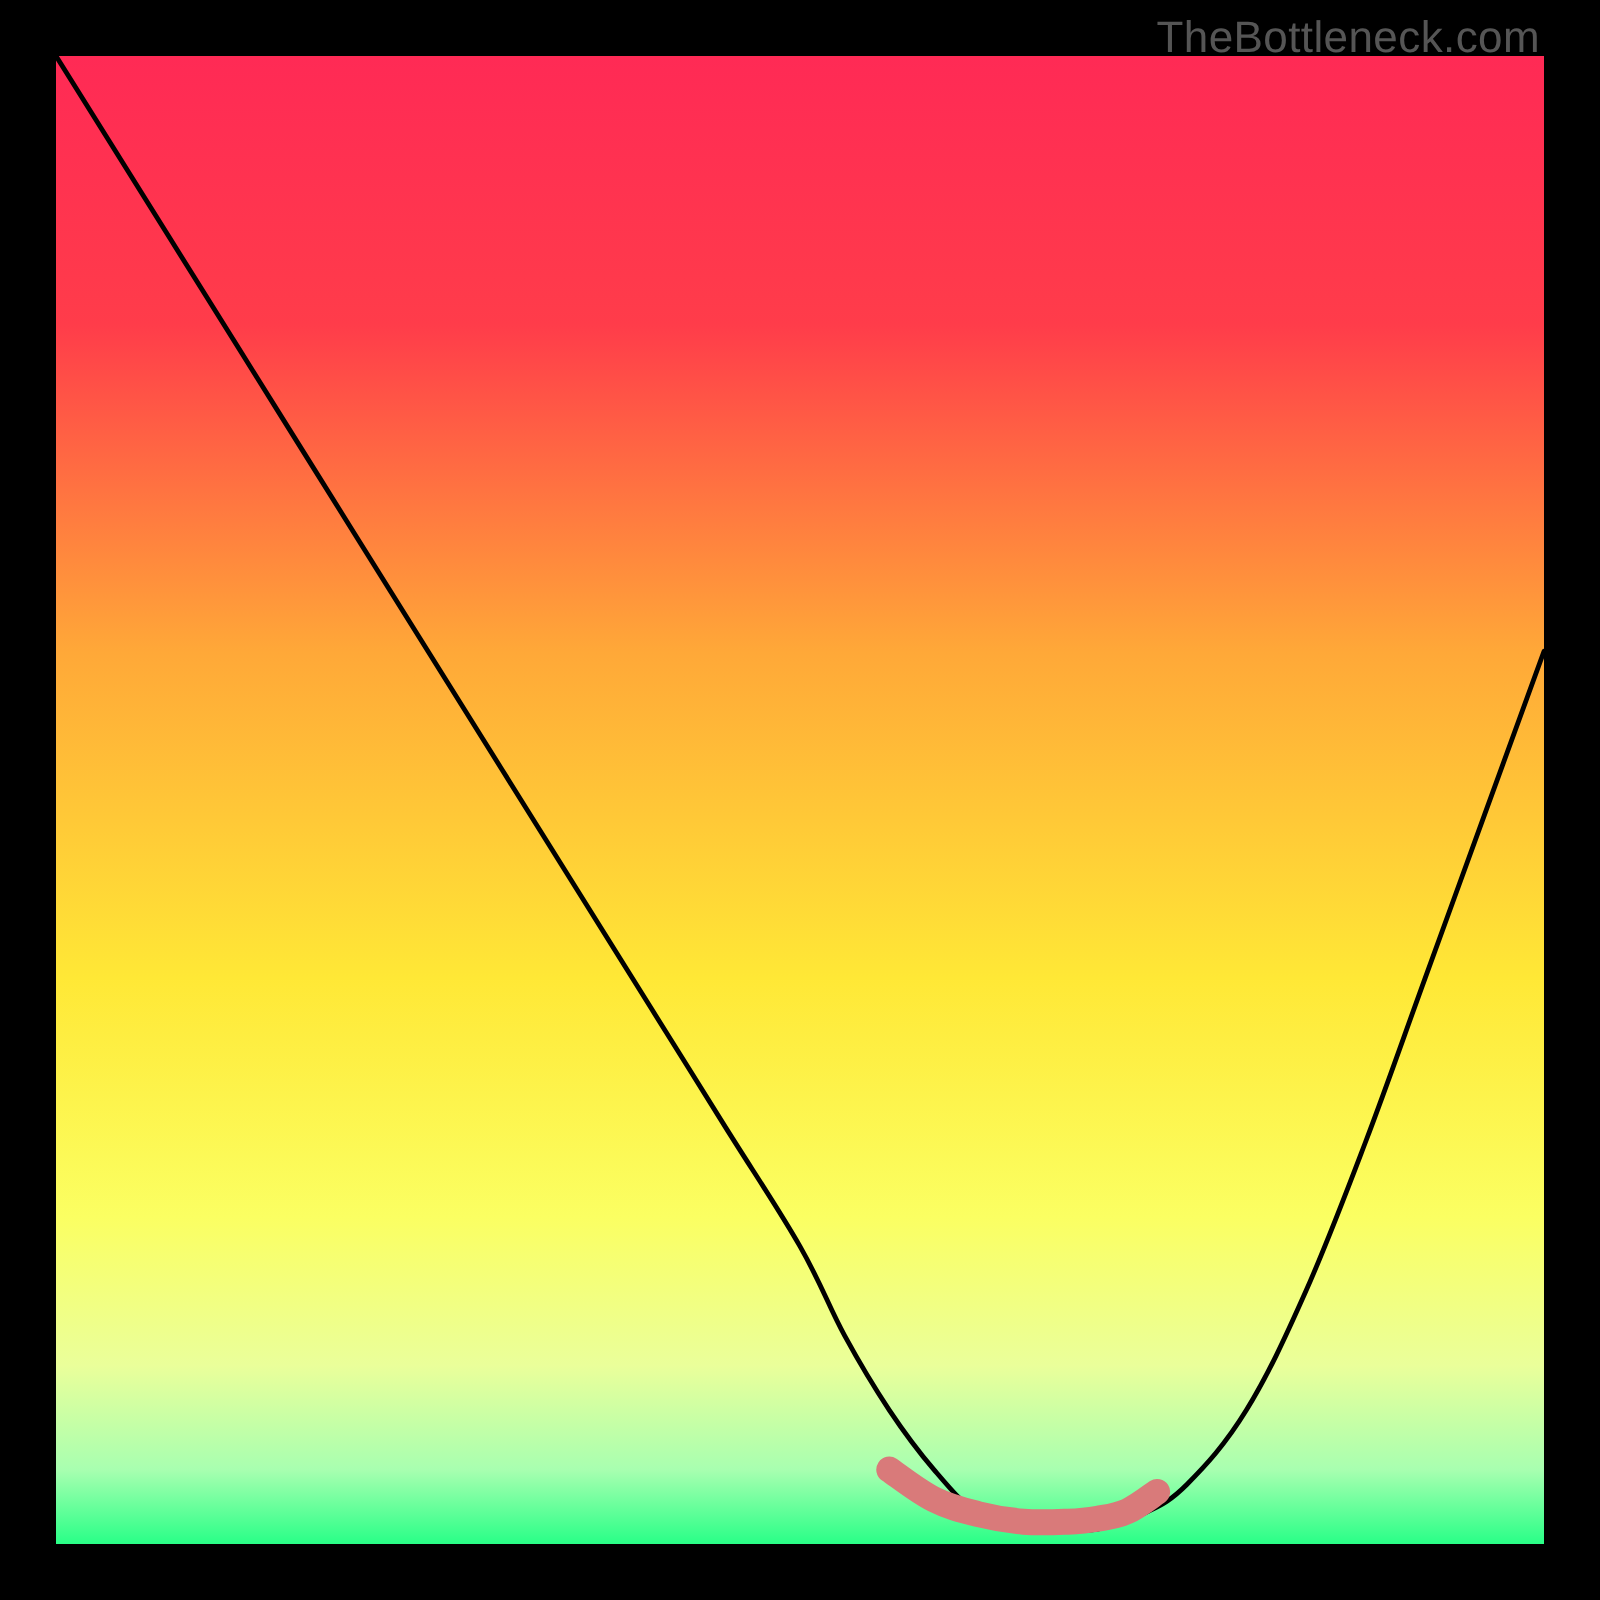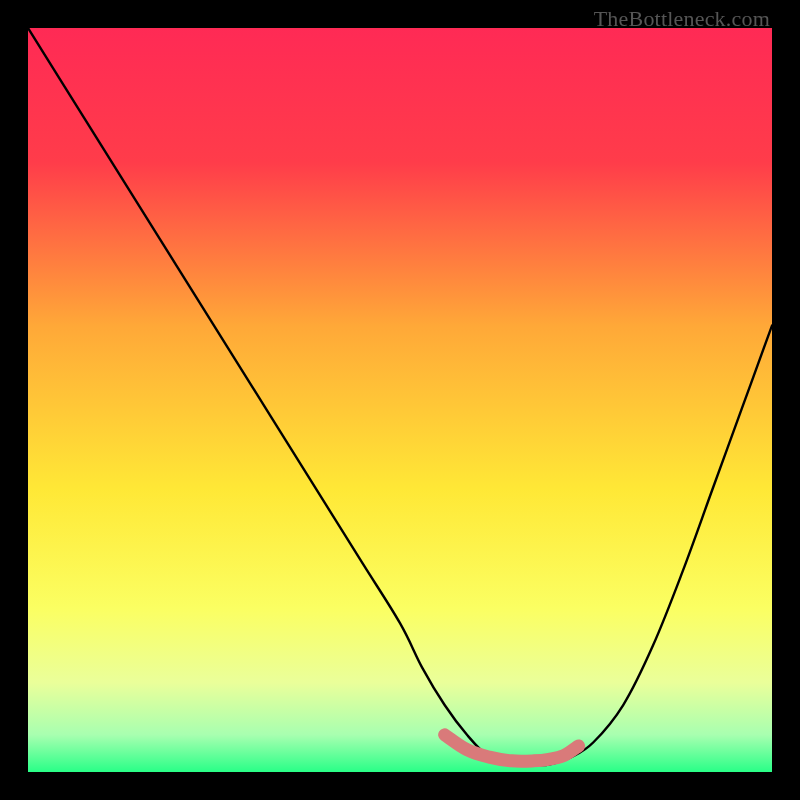--- a/index.html
+++ b/index.html
@@ -13,21 +13,20 @@
   }
   .watermark {
     position: absolute;
     top: 6px;
     right: 30px;
     color: #555;
     font-size: 22px;
     font-weight: 500;
     letter-spacing: 0.2px;
     z-index: 20;
-    font-family: Liberation Serif, serif;
   }
   .plot {
     position: absolute;
     top: 28px;
     left: 28px;
     width: 744px;
     height: 744px;
   }
   svg { display: block; }
 </style>

